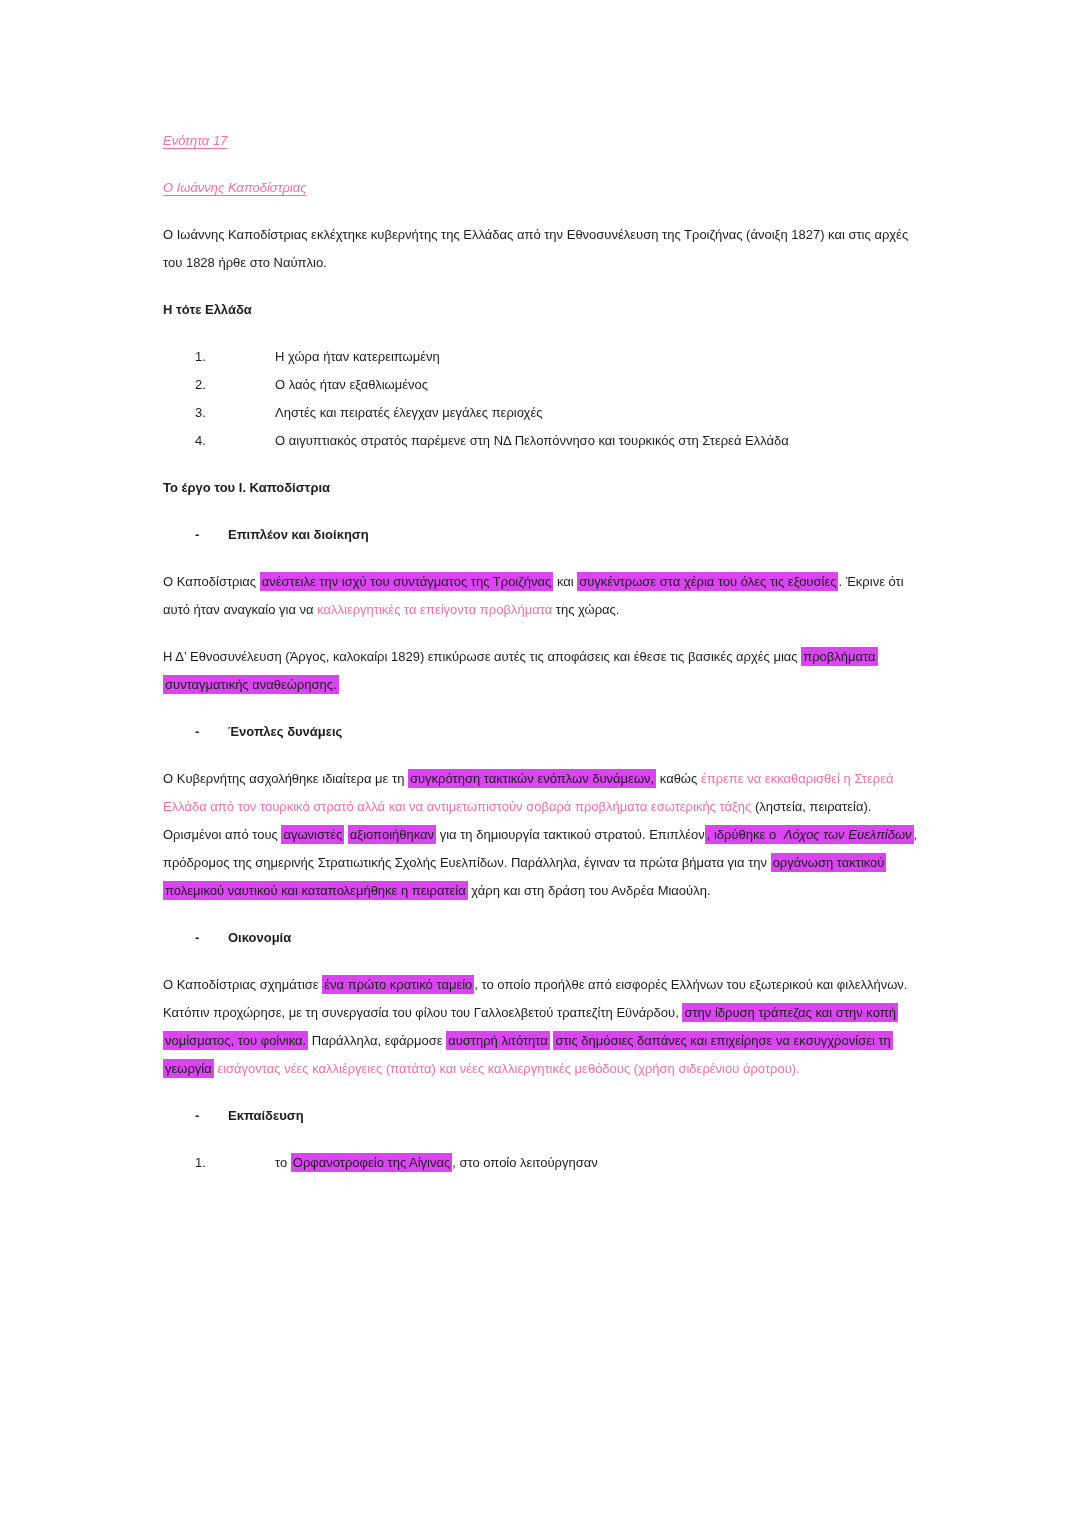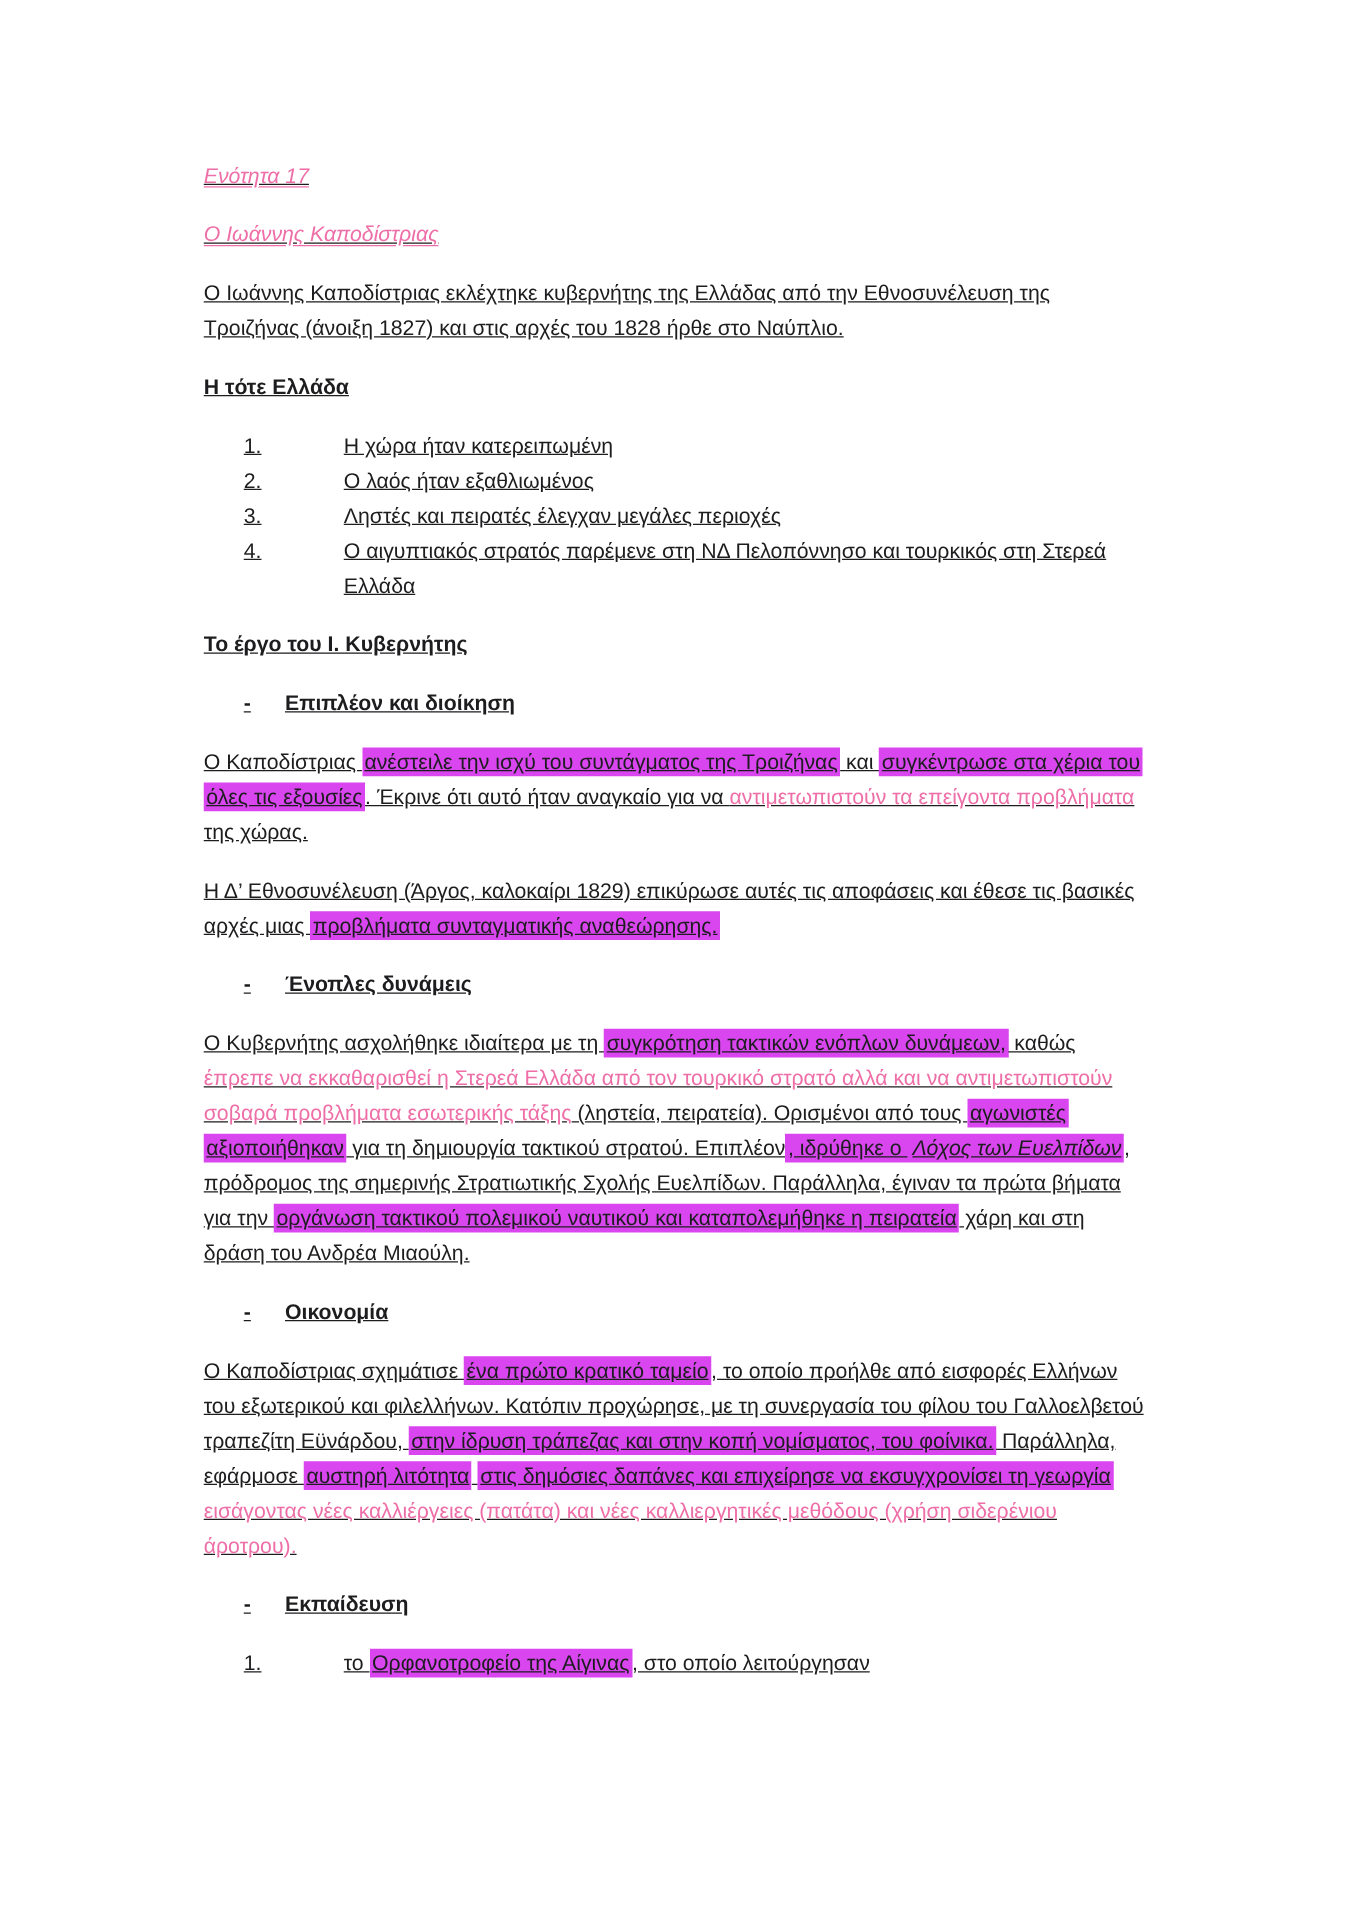--- a/index.html
+++ b/index.html
@@ -5,23 +5,22 @@
   * { margin:0; padding:0; box-sizing:border-box; }
   html, body { background:#ffffff; }
   body {
     width:1080px; height:1527px; overflow:hidden;
     font-family:"Liberation Sans", sans-serif;
     color:#1d1d1f;
   }
   .page {
     width:1080px; height:1527px;
     padding:127px 160px 0 163px;
-    font-size:17px; line-height:28px;
+    font-size:13px; line-height:28px;
     background:#ffffff;
-    text-decoration:underline;
   }
   .block { margin-bottom:19px; }
   .h-link {
     color:#ee6fa8;
     font-style:italic;
     text-decoration:underline;
     text-underline-offset:3px;
   }
   .bold { font-weight:700; }
   .hl {
@@ -65,28 +64,28 @@
     <div class="li">
         <span class="num">3.</span>
         <span class="txt">Ληστές και πειρατές έλεγχαν μεγάλες περιοχές</span>
       </div>
     <div class="li">
         <span class="num">4.</span>
         <span class="txt">Ο αιγυπτιακός στρατός παρέμενε στη ΝΔ Πελοπόννησο και τουρκικός στη Στερεά Ελλάδα</span>
       </div>
   </div>
 
-  <div class="block bold">Το έργο του Ι. Κυβερνήτης</div>
+  <div class="block bold">Το έργο του Ι. Καποδίστρια</div>
 
   <div class="block dash-row">
       <span class="dash">-</span>
       <span class="txt">Επιπλέον και διοίκηση</span>
     </div>
 
-  <p class="block"><span>Ο Καποδίστριας </span><span class="hl">ανέστειλε την ισχύ του συντάγματος της Τροιζήνας</span><span> και </span><span class="hl">συγκέντρωσε στα χέρια του όλες τις εξουσίες</span><span>. Έκρινε ότι αυτό ήταν αναγκαίο για να </span><span class="pk">αντιμετωπιστούν τα επείγοντα προβλήματα</span><span> της χώρας.</span></p>
+  <p class="block"><span>Ο Καποδίστριας </span><span class="hl">ανέστειλε την ισχύ του συντάγματος της Τροιζήνας</span><span> και </span><span class="hl">συγκέντρωσε στα χέρια του όλες τις εξουσίες</span><span>. Έκρινε ότι αυτό ήταν αναγκαίο για να </span><span class="pk">καλλιεργητικές τα επείγοντα προβλήματα</span><span> της χώρας.</span></p>
 
   <p class="block"><span>Η Δ’ Εθνοσυνέλευση (Άργος, καλοκαίρι 1829) επικύρωσε αυτές τις αποφάσεις και έθεσε τις βασικές αρχές μιας </span><span class="hl">προβλήματα συνταγματικής αναθεώρησης.</span></p>
 
   <div class="block dash-row">
       <span class="dash">-</span>
       <span class="txt">Ένοπλες δυνάμεις</span>
     </div>
 
   <p class="block"><span>Ο Κυβερνήτης ασχολήθηκε ιδιαίτερα με τη </span><span class="hl">συγκρότηση τακτικών ενόπλων δυνάμεων,</span><span> καθώς </span><span class="pk">έπρεπε να εκκαθαρισθεί η Στερεά Ελλάδα από τον τουρκικό στρατό αλλά και να αντιμετωπιστούν σοβαρά προβλήματα εσωτερικής τάξης</span><span> (ληστεία, πειρατεία). Ορισμένοι από τους </span><span class="hl">αγωνιστές</span><span> </span><span class="hl">αξιοποιήθηκαν</span><span> για τη δημιουργία τακτικού στρατού. Επιπλέον</span><span class="hl">, ιδρύθηκε ο </span><span class="hl hl-i">Λόχος των Ευελπίδων</span><span>, πρόδρομος της σημερινής Στρατιωτικής Σχολής Ευελπίδων. Παράλληλα, έγιναν τα πρώτα βήματα για την </span><span class="hl">οργάνωση τακτικού πολεμικού ναυτικού και καταπολεμήθηκε η πειρατεία</span><span> χάρη και στη δράση του Ανδρέα Μιαούλη.</span></p>
 

